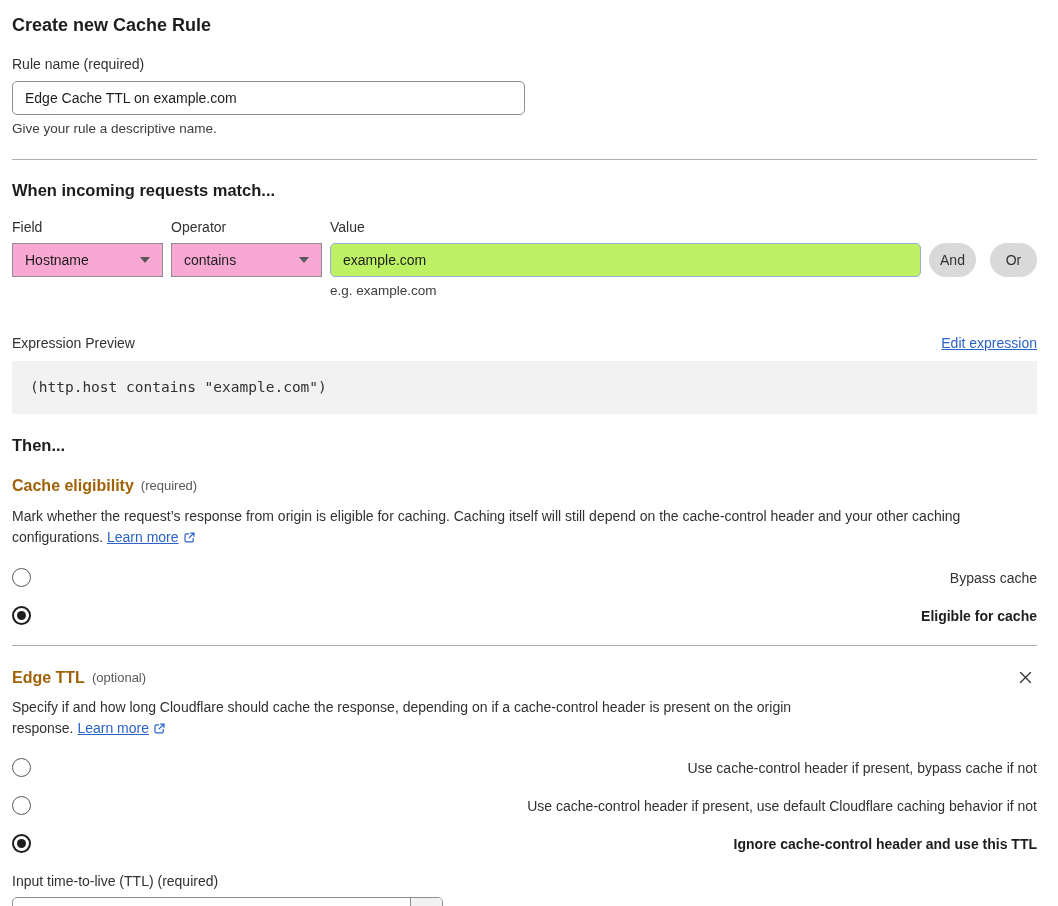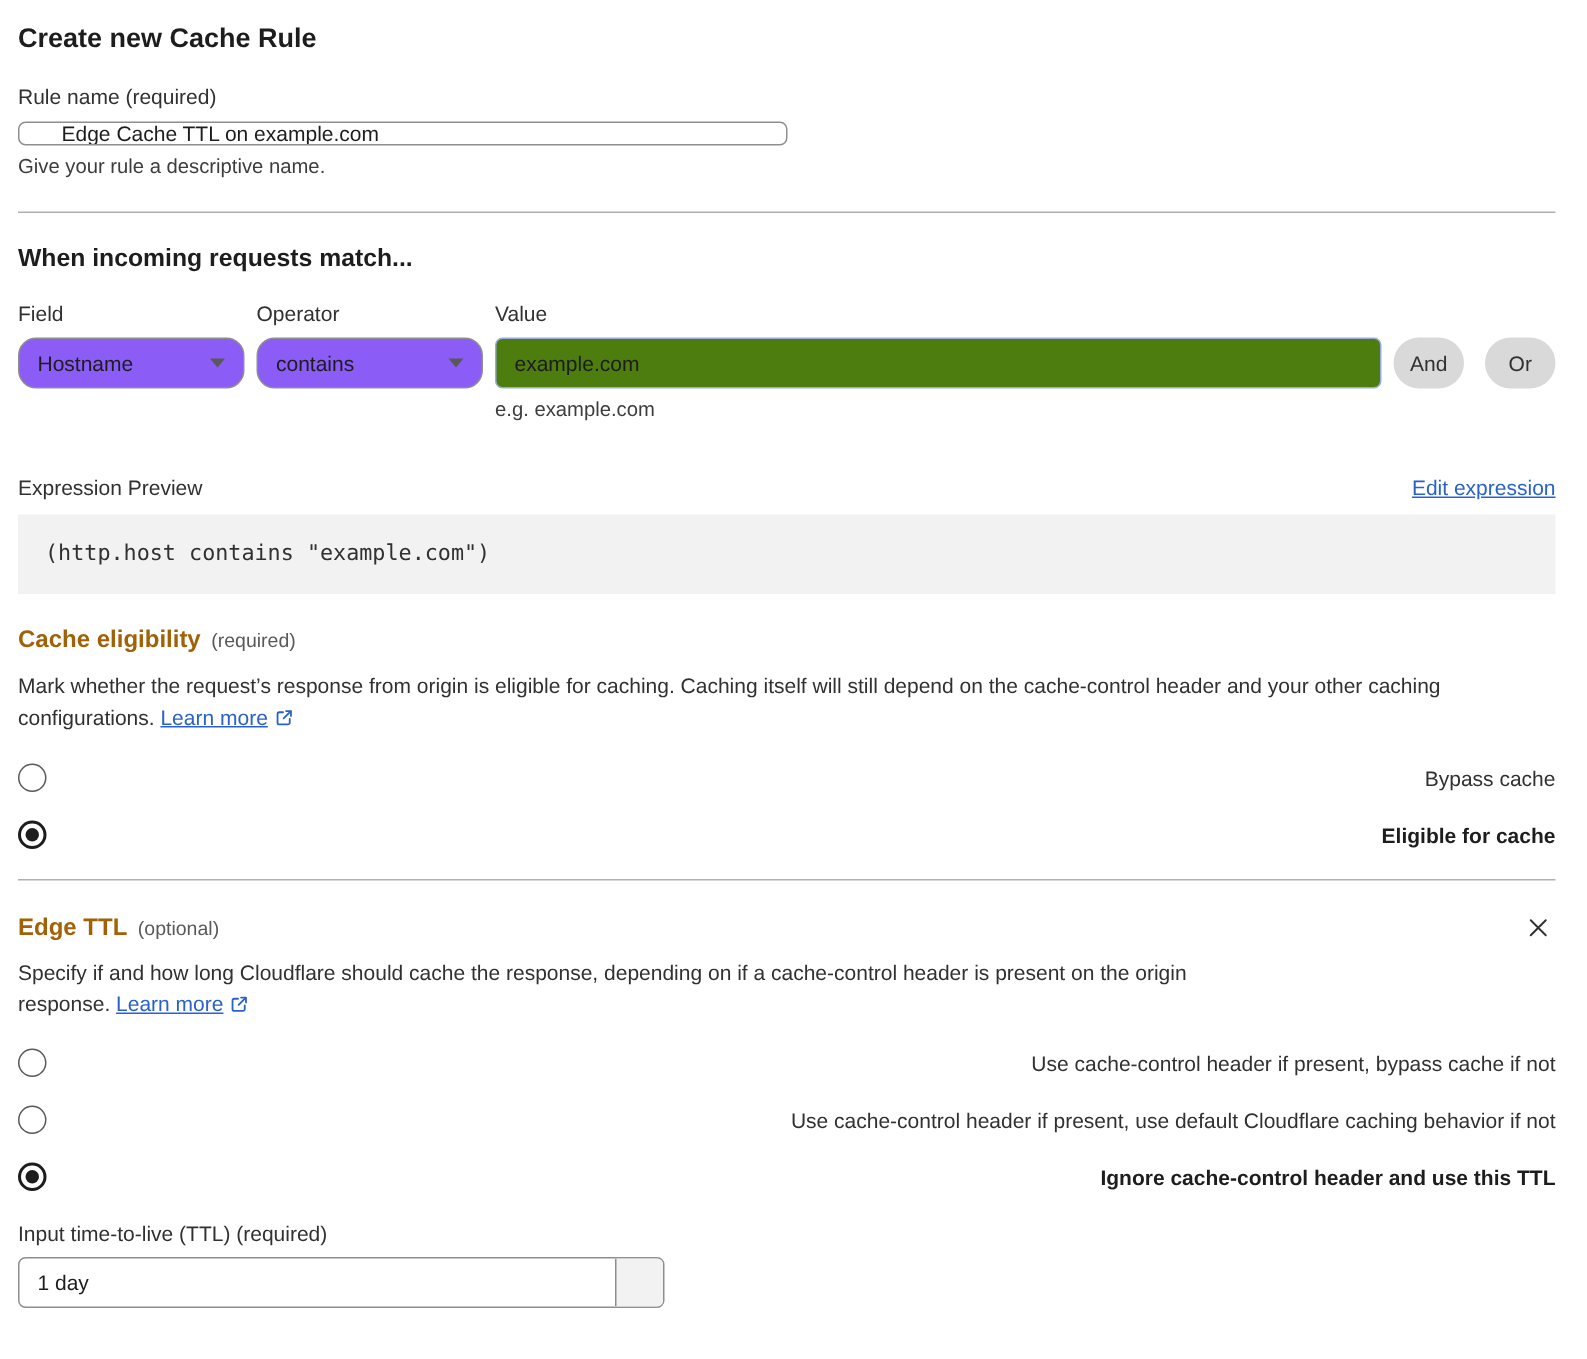--- a/index.html
+++ b/index.html
@@ -12,46 +12,46 @@
     overflow: hidden;
   }
   .container { padding: 14px 21px 0 12px; }
 
   h1.page-title { font-size: 18px; font-weight: 700; color: #1d1d1d; margin: 0; line-height: 22px; }
 
   .field-label { display: block; font-size: 14px; color: #313131; line-height: 17px; }
   .help-text { font-size: 13.5px; color: #3d3d3d; margin-top: 6px; line-height: 16px; }
 
   .text-input {
-    display: block; height: 16px; width: 513px;
+    display: block; height: 34px; width: 513px;
     border: 1px solid #8e8e8e; border-radius: 5px;
-    padding: 0 28px; font-size: 14px; color: #1d1d1d;
+    padding: 0 12px; font-size: 14px; color: #1d1d1d;
     font-family: "Liberation Sans", sans-serif; background: #fff;
     outline: none;
   }
   .rule-name-block { margin-top: 20px; }
   .rule-name-block .text-input { margin-top: 8px; }
 
   hr.divider { border: none; border-top: 1px solid #b0b0b0; margin: 22px 0 0 0; }
 
   h2.section-heading { font-size: 16.5px; font-weight: 700; color: #1d1d1d; margin: 20px 0 0 0; line-height: 20px; }
 
   .match-row { display: flex; gap: 8px; margin-top: 19px; align-items: flex-start; }
   .match-col .field-label { margin-bottom: 7px; }
   .select-box {
     height: 34px; width: 151px;
-    border: 1px solid #8e8e8e; border-radius: 12px; background: #8b5cf6;
+    border: 1px solid #8e8e8e; border-radius: 0; background: #f9a8d4;
     display: flex; align-items: center; justify-content: space-between;
     padding: 0 12px; font-size: 14px; color: #1d1d1d; cursor: pointer;
   }
   .caret-down { width: 0; height: 0; border-left: 5px solid transparent; border-right: 5px solid transparent; border-top: 6px solid #595959; }
   .value-col { flex: 1; }
   .value-input {
     display: block; width: 100%; height: 34px;
-    background: #4d7c0f; border: 1px solid #98abdd; border-radius: 5px;
+    background: #bef264; border: 1px solid #98abdd; border-radius: 5px;
     padding: 0 12px; font-size: 14px; color: #1d1d1d;
     font-family: "Liberation Sans", sans-serif; outline: none;
   }
   .connector-buttons { display: flex; gap: 14px; margin-top: 24px; }
   .btn-gray {
     width: 47px; height: 34px; background: #d9d9d9; border: none; border-radius: 17px;
     font-size: 14px; color: #313131; font-family: "Liberation Sans", sans-serif; cursor: pointer;
   }
 
   .expr-row { display: flex; justify-content: space-between; align-items: baseline; margin-top: 36px; }
@@ -139,20 +139,21 @@
       <button class="btn-gray">Or</button>
     </div>
   </div>
 
   <div class="expr-row">
     <span class="field-label">Expression Preview</span>
     <a class="link">Edit expression</a>
   </div>
   <div class="code-block">(http.host contains "example.com")</div>
 
+  <h2 class="section-heading" style="margin-top:21px;">Then...</h2>
 
   <div class="sub-head">
     <span class="sub-head-title">Cache eligibility</span>
     <span class="badge-note">(required)</span>
   </div>
   <p class="desc"><span>Mark whether the request’s response from origin is eligible for caching. Caching itself will still depend on the cache-control header and your other caching configurations.</span>
     <a class="inline-link"><span>Learn more</span><span class="ext-icon"><svg width="13" height="13" viewBox="0 0 16 16" fill="none">
             <path d="M7 3.5H4A1.5 1.5 0 0 0 2.5 5v7A1.5 1.5 0 0 0 4 13.5h7a1.5 1.5 0 0 0 1.5-1.5V9" stroke="currentColor" stroke-width="1.5" stroke-linecap="round"></path>
             <path d="M9.5 2.5H13.5V6.5" stroke="currentColor" stroke-width="1.5" stroke-linecap="round" stroke-linejoin="round"></path>
             <path d="M13.2 2.8L7.5 8.5" stroke="currentColor" stroke-width="1.5" stroke-linecap="round"></path>

